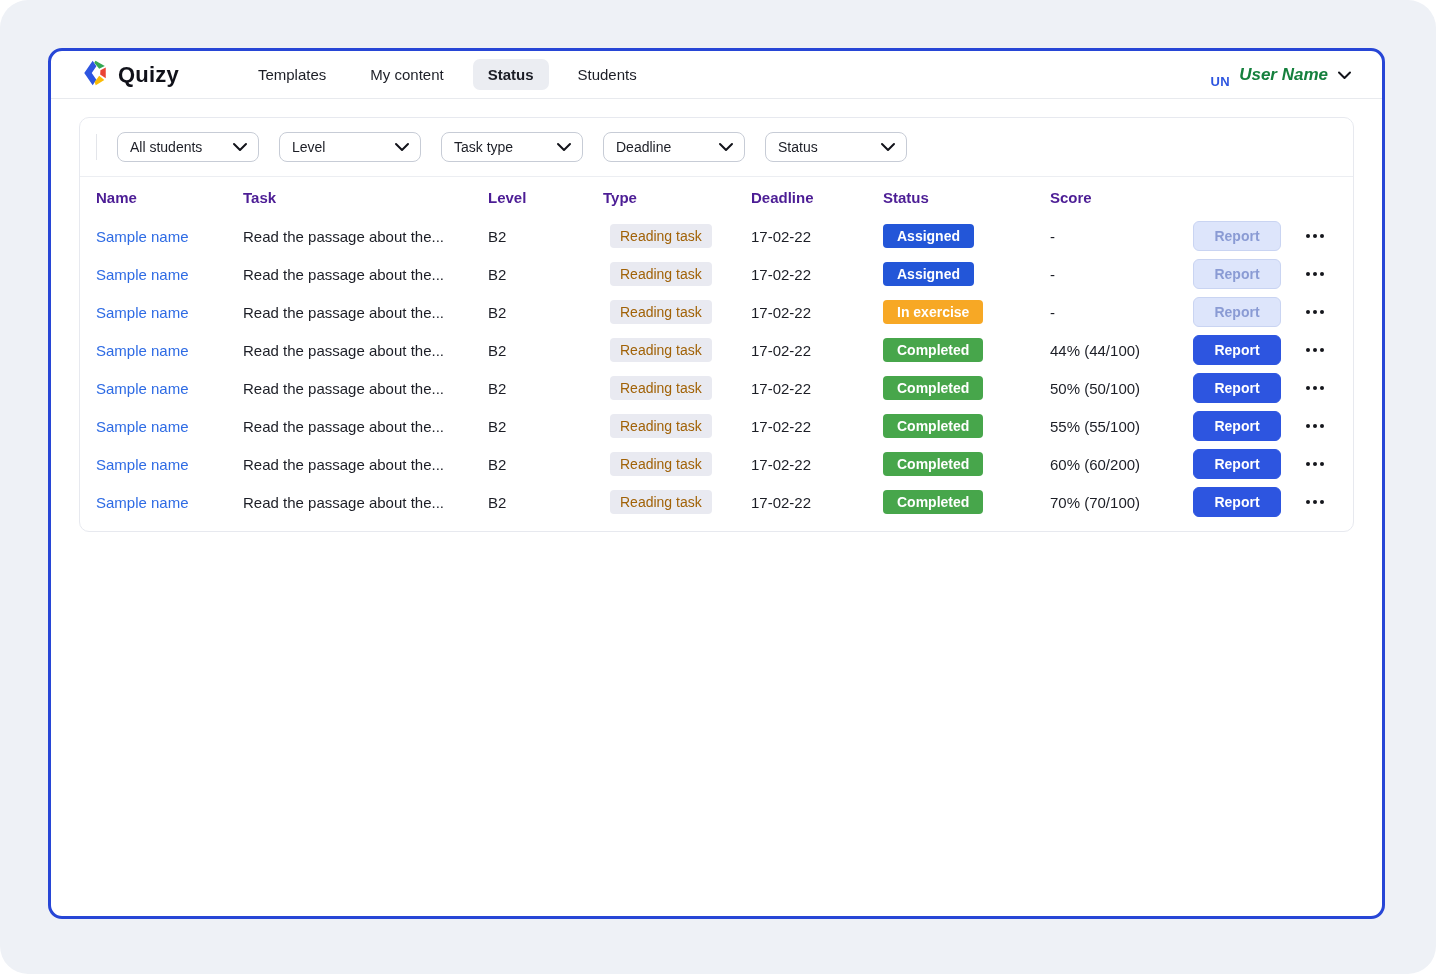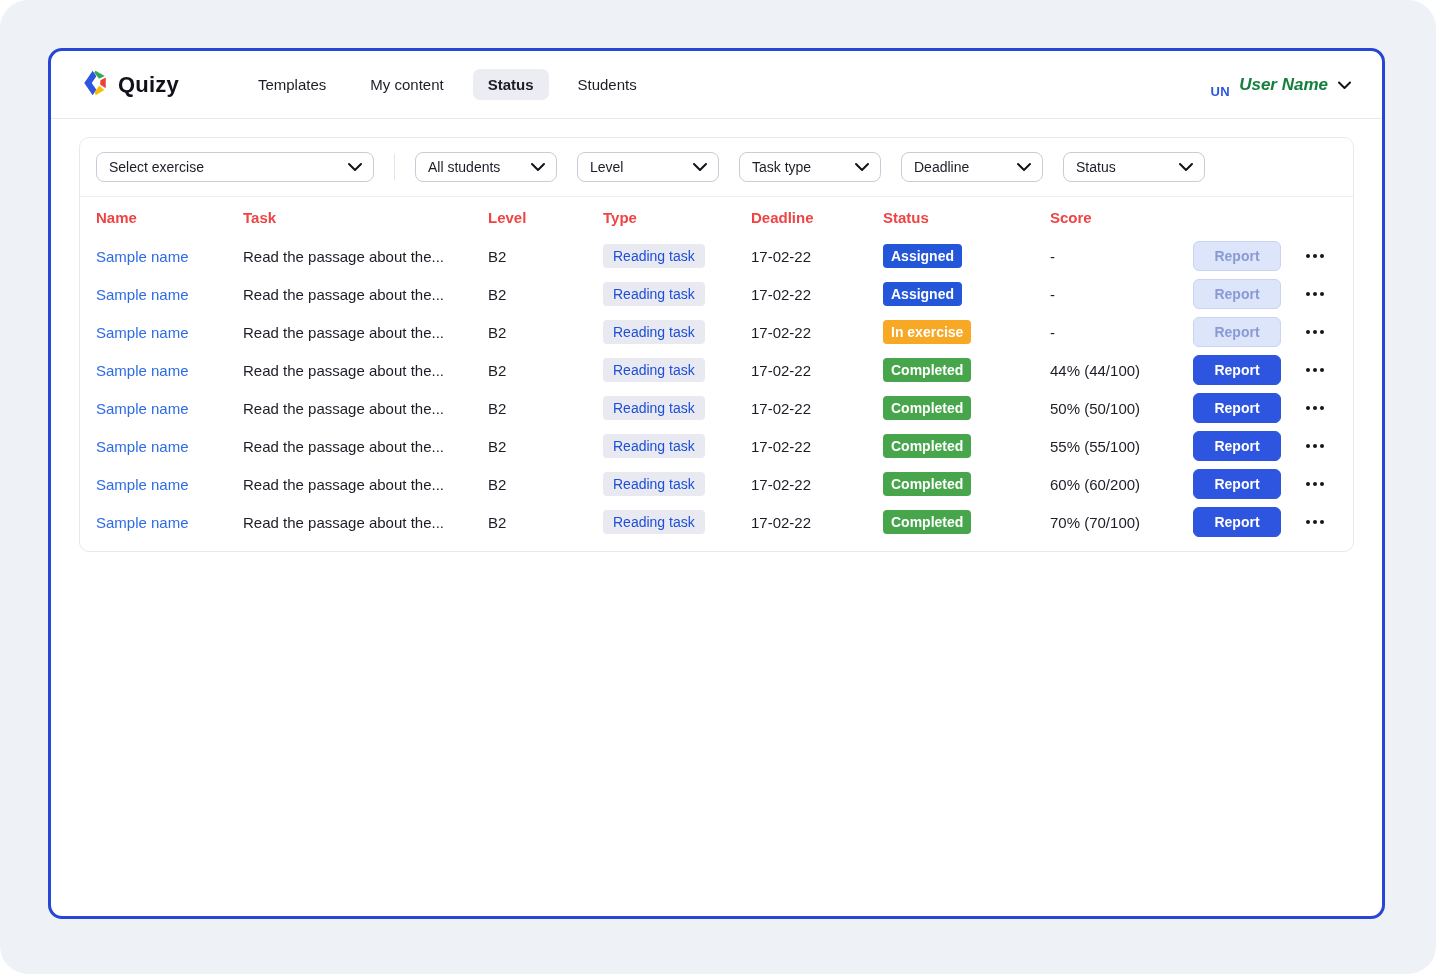--- a/index.html
+++ b/index.html
@@ -8,21 +8,21 @@
     width: 1436px; height: 974px; background: #eef1f6;
     border-radius: 28px; position: relative; overflow: hidden;
   }
   .card {
     position: absolute; left: 48px; top: 48px; width: 1337px; height: 871px;
     background: #ffffff; border: 3px solid #2746d6; border-radius: 14px;
     overflow: hidden;
   }
   
   .header {
-    display: flex; align-items: center; height: 68px; padding: 0 30px;
+    display: flex; align-items: center; height: 48px; padding: 0 30px;
     border-bottom: 1px solid #e8eaee;
   }
   .logo { display: flex; align-items: center; gap: 9px; cursor: pointer; }
   .logo-text { font-size: 22px; font-weight: 700; color: #101119; letter-spacing: .2px; }
   .nav { display: flex; align-items: center; gap: 14px; margin-left: 64px; }
   .nav-item {
     padding: 7px 15px; font-size: 15px; color: #1c1e26; border-radius: 7px;
     cursor: pointer; white-space: nowrap;
   }
   .nav-item.active { background: #ebedf2; font-weight: 700; }
@@ -44,31 +44,31 @@
   .dd-wide { width: 278px; }
   .dd-std { width: 142px; }
   .vsep { width: 1px; height: 26px; background: #e3e5ea; }
   
   .grid {
     display: grid;
     grid-template-columns: 147px 245px 115px 148px 132px 167px 143px 100px 1fr;
     align-items: center; padding: 0 16px;
   }
   .thead { height: 40px; }
-  .th { font-size: 15px; font-weight: 700; color: #ef4444; }
+  .th { font-size: 15px; font-weight: 700; color: #4c1d95; }
   .trow { height: 38px; font-size: 15px; color: #1c1e26; }
   .link { color: #2e6be4; cursor: pointer; }
   .task-text { white-space: nowrap; overflow: hidden; }
   .pill-type {
-    display: inline-block; background: #e9eaf1; color: #1d4ed8; font-size: 14px;
-    font-weight: 500; border-radius: 4px; padding: 4px 10px; justify-self: start;
+    display: inline-block; background: #e9eaf1; color: #a16207; font-size: 14px;
+    font-weight: 500; border-radius: 4px; padding: 4px 10px; justify-self: start; margin-left: 7px;
   }
   .pill-status {
     display: inline-block; color: #ffffff; font-size: 14px; font-weight: 700;
-    border-radius: 4px; padding: 4px 8px; justify-self: start;
+    border-radius: 4px; padding: 4px 14px; justify-self: start;
   }
   .st-assigned  { background: #2356d8; }
   .st-progress  { background: #f7a825; }
   .st-completed { background: #47a64b; }
   .report {
     width: 88px; padding: 6px 0; text-align: center; font-size: 14px; font-weight: 700;
     border-radius: 6px; border: 1px solid #2d55e0; background: #2d55e0; color: #fff;
     cursor: pointer; font-family: "Liberation Sans", sans-serif;
   }
   .report.disabled {
@@ -111,26 +111,20 @@
           <svg width="15" height="10" viewBox="0 0 15 10">
               <path d="M2 2.5 L7.5 8 L13 2.5" fill="none" stroke="#12131a" stroke-width="2" stroke-linecap="round" stroke-linejoin="round"></path>
             </svg>
         </span>
       </div>
     </div>
 
     <div class="panel">
 
       <div class="filters">
-        <div class="dd dd-wide">
-          <span>Select exercise</span>
-          <span class="chev"><svg width="16" height="10" viewBox="0 0 16 10">
-                <path d="M2 2 L8 8 L14 2" fill="none" stroke="#12131a" stroke-width="2" stroke-linecap="round" stroke-linejoin="round"></path>
-              </svg></span>
-        </div>
         <div class="vsep"></div>
         <div class="dd dd-std">
           <span>All students</span>
           <span class="chev"><svg width="16" height="10" viewBox="0 0 16 10">
                 <path d="M2 2 L8 8 L14 2" fill="none" stroke="#12131a" stroke-width="2" stroke-linecap="round" stroke-linejoin="round"></path>
               </svg></span>
         </div>
         <div class="dd dd-std">
           <span>Level</span>
           <span class="chev"><svg width="16" height="10" viewBox="0 0 16 10">

